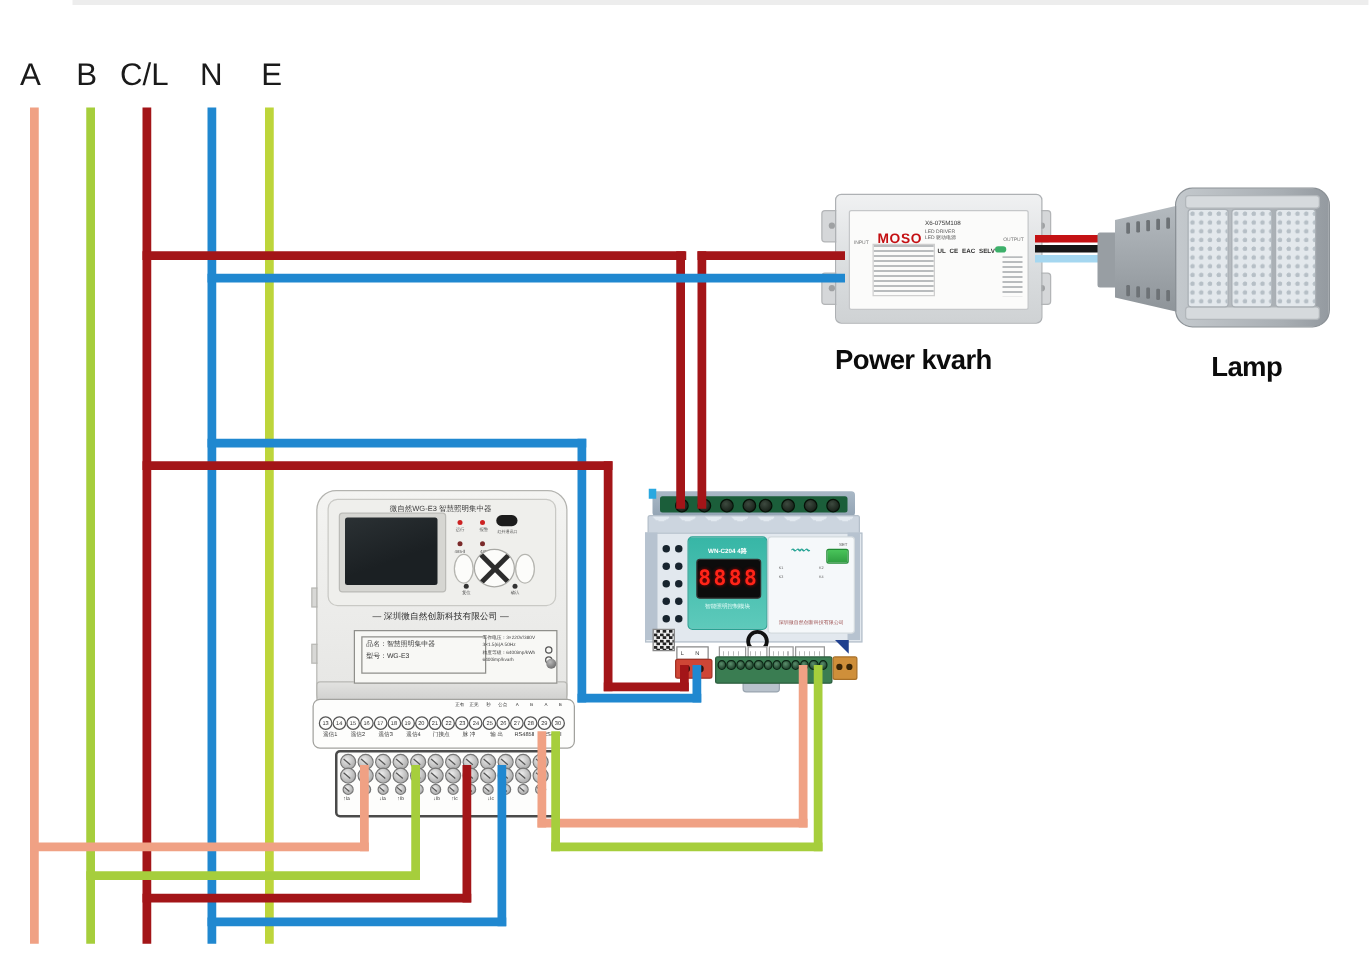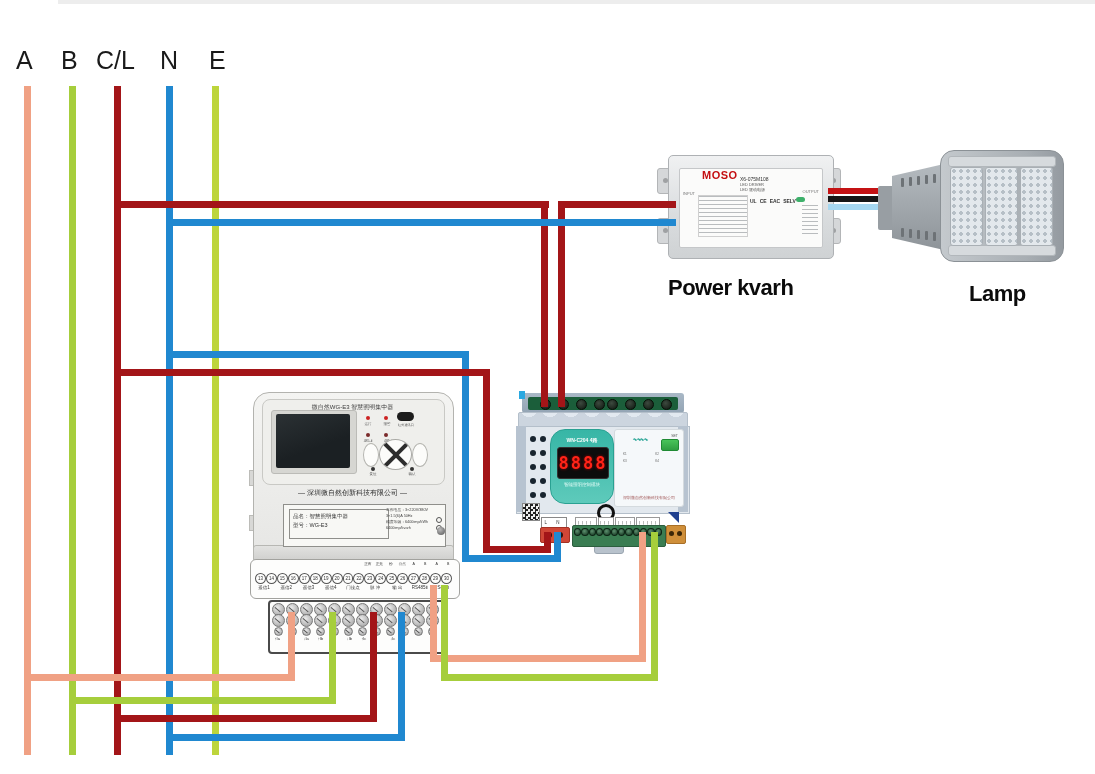--- a/index.html
+++ b/index.html
@@ -77,21 +77,21 @@
   .ctl-topblock{position:absolute;left:522px;top:393px;width:162px;height:20px;background:linear-gradient(180deg,#a9b8c6,#93a4b4);border-radius:3px;z-index:1;}
   .ctl-greenstrip{position:absolute;left:528px;top:397px;width:150px;height:13px;background:#1b5e3a;border-radius:2px;z-index:2;}
   .tscrews{position:absolute;top:399px;display:flex;gap:7px;z-index:3;}
   .tscrews i{width:9px;height:9px;border-radius:50%;background:radial-gradient(circle at 40% 35%,#3d4a3f,#0e160f);border:1px solid #061007;}
   .ctl-shoulder{position:absolute;left:518px;top:412px;width:168px;height:16px;z-index:1;background:#ccd5df;
     background-image:radial-gradient(circle at 10px -4px,#e2e9f0 0 8px,transparent 8px);background-size:21px 16px;border:1px solid #b4bfca;border-radius:2px;}
   .ctl-body{position:absolute;left:516px;top:426px;width:172px;height:86px;background:#e2e8ee;border:1px solid #b4bfca;z-index:1;}
   .ctl-rail{position:absolute;top:426px;width:10px;height:86px;background:#b7c3d0;z-index:2;}
   .ledpanel{position:absolute;left:528px;top:434px;width:20px;height:70px;z-index:3;}
   .ledpanel i{position:absolute;width:6px;height:6px;border-radius:50%;background:#18242e;}
-  .teal{position:absolute;left:550px;top:429px;width:62px;height:73px;border-radius:15px;z-index:3;
+  .teal{position:absolute;left:550px;top:429px;width:62px;height:73px;border-radius:4px;z-index:3;
     background:linear-gradient(180deg,#37b6a6,#5ecabb);border:1px solid #2aa192;}
   .teal .model{position:absolute;left:0;top:7px;width:100%;text-align:center;font-size:5px;color:#fff;font-weight:bold;}
   .seg{position:absolute;left:6px;top:17px;width:50px;height:30px;background:#0c0c0c;border:1px solid #323232;border-radius:3px;
     display:flex;align-items:center;justify-content:center;font-family:"DejaVu Sans Mono",monospace;
     font-size:17px;font-weight:bold;color:#ff2418;letter-spacing:2px;text-shadow:0 0 3px #a00;}
   .teal .cap2{position:absolute;left:0;top:52px;width:100%;text-align:center;font-size:4.5px;color:#eafffa;}
   .rpanel{position:absolute;left:614px;top:429px;width:68px;height:76px;background:#f5f8fa;border:1px solid #d4dade;border-radius:3px;z-index:3;}
   .keys{position:absolute;left:3px;display:grid;grid-template-columns:repeat(4,1fr);gap:2.5px;width:62px;z-index:4;}
   .keys span{display:block;text-align:center;font-size:3px;color:#666;height:4px;overflow:hidden;}
   .setbtn{position:absolute;right:4px;top:9px;width:16px;height:10px;background:linear-gradient(180deg,#49c45a,#2f9e41);border:1px solid #1f8a33;border-radius:2px;z-index:4;}
@@ -143,21 +143,21 @@
     </div>
   <div class="psu-tab" style="left:825px;top:168px;">
       <i></i>
     </div>
   <div class="psu-tab" style="left:825px;top:218px;">
       <i></i>
     </div>
   <div class="psu-body"></div>
   <div class="psu-label">
     <span class="abs" style="left:3px;top:22px;color:#777;">INPUT</span>
-    <span class="abs psu-brand" style="left:22px;top:0;">MOSO</span>
+    <span class="abs psu-brand" style="left:22px;top:16px;">MOSO</span>
     <span class="abs psu-model" style="left:60px;top:7px;">X6-075M108</span>
     <span class="abs" style="left:60px;top:13px;color:#555;">LED DRIVER</span>
     <span class="abs" style="left:60px;top:18px;color:#555;">LED 驱动电源</span>
     <span class="abs" style="right:3px;top:20px;color:#777;">OUTPUT</span>
     <div class="abs tinylines" style="left:18px;top:26px;width:48px;height:40px;border:1px solid #cfcfcf;"></div>
     <div class="abs" style="left:70px;top:27px;width:56px;font-size:5px;line-height:2.1;color:#333;"><span class="mark">UL</span><span class="mark">CE</span><span class="mark">EAC</span><span class="mark">SELV</span></div>
     <div class="abs" style="left:116px;top:28px;width:9px;height:5px;background:#3db06a;border-radius:3px;"></div>
     <div class="abs tinylines" style="left:122px;top:36px;width:16px;height:32px;"></div>
   </div>
 

